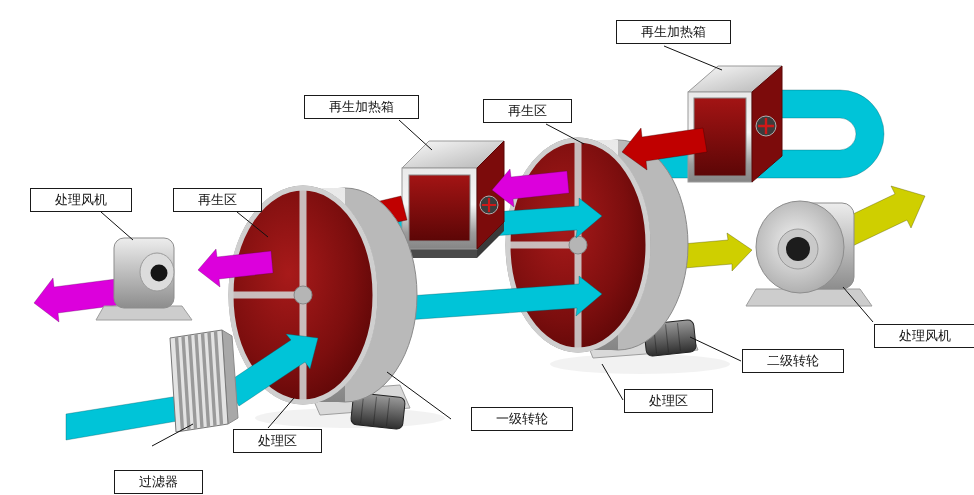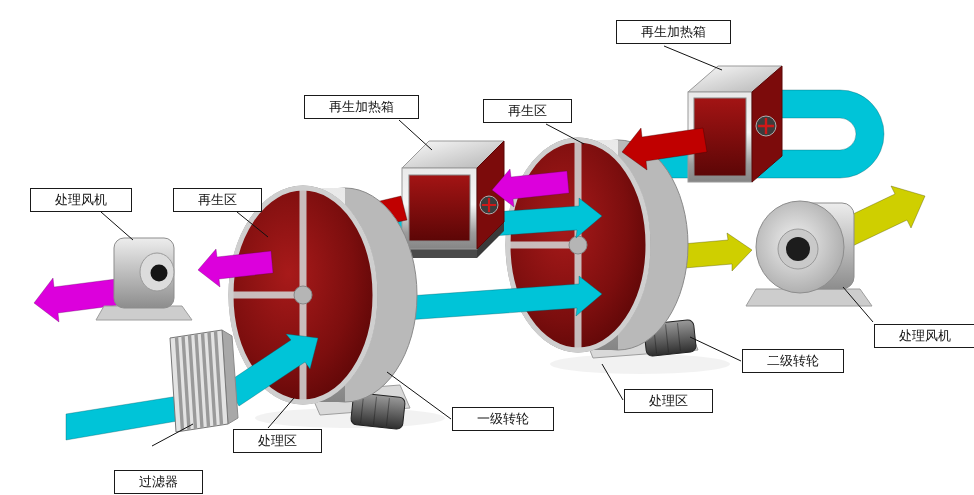--- a/index.html
+++ b/index.html
@@ -171,17 +171,17 @@
 </svg>
 
 <div class="label" style="left:616px;top:20px">再生加热箱</div>
 <div class="label" style="left:304px;top:95px">再生加热箱</div>
 <div class="label" style="left:483px;top:99px">再生区</div>
 <div class="label" style="left:30px;top:188px">处理风机</div>
 <div class="label" style="left:173px;top:188px">再生区</div>
 <div class="label" style="left:874px;top:324px">处理风机</div>
 <div class="label" style="left:742px;top:349px">二级转轮</div>
 <div class="label" style="left:624px;top:389px">处理区</div>
-<div class="label" style="left:452px;top:407px">一级转轮</div>
+<div class="label" style="left:471px;top:407px">一级转轮</div>
 <div class="label" style="left:233px;top:429px">处理区</div>
 <div class="label" style="left:114px;top:470px">过滤器</div>
 
 </div>
 
 </body></html>

